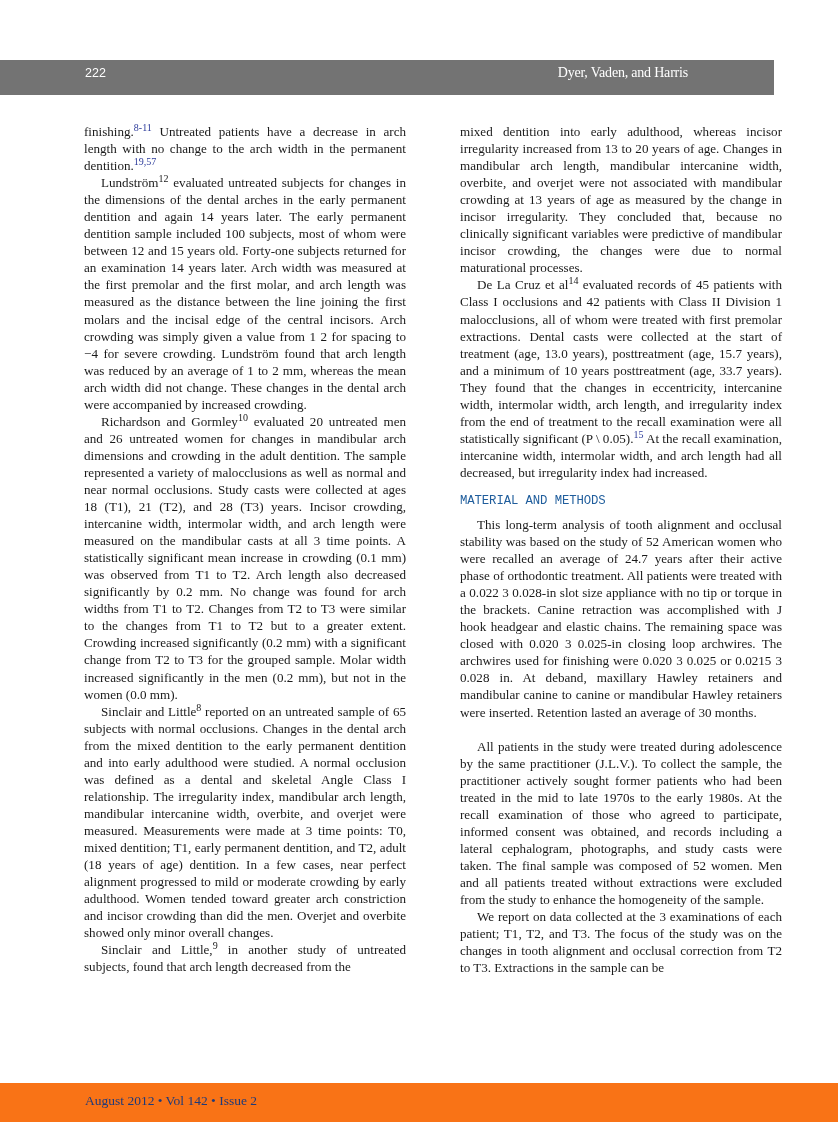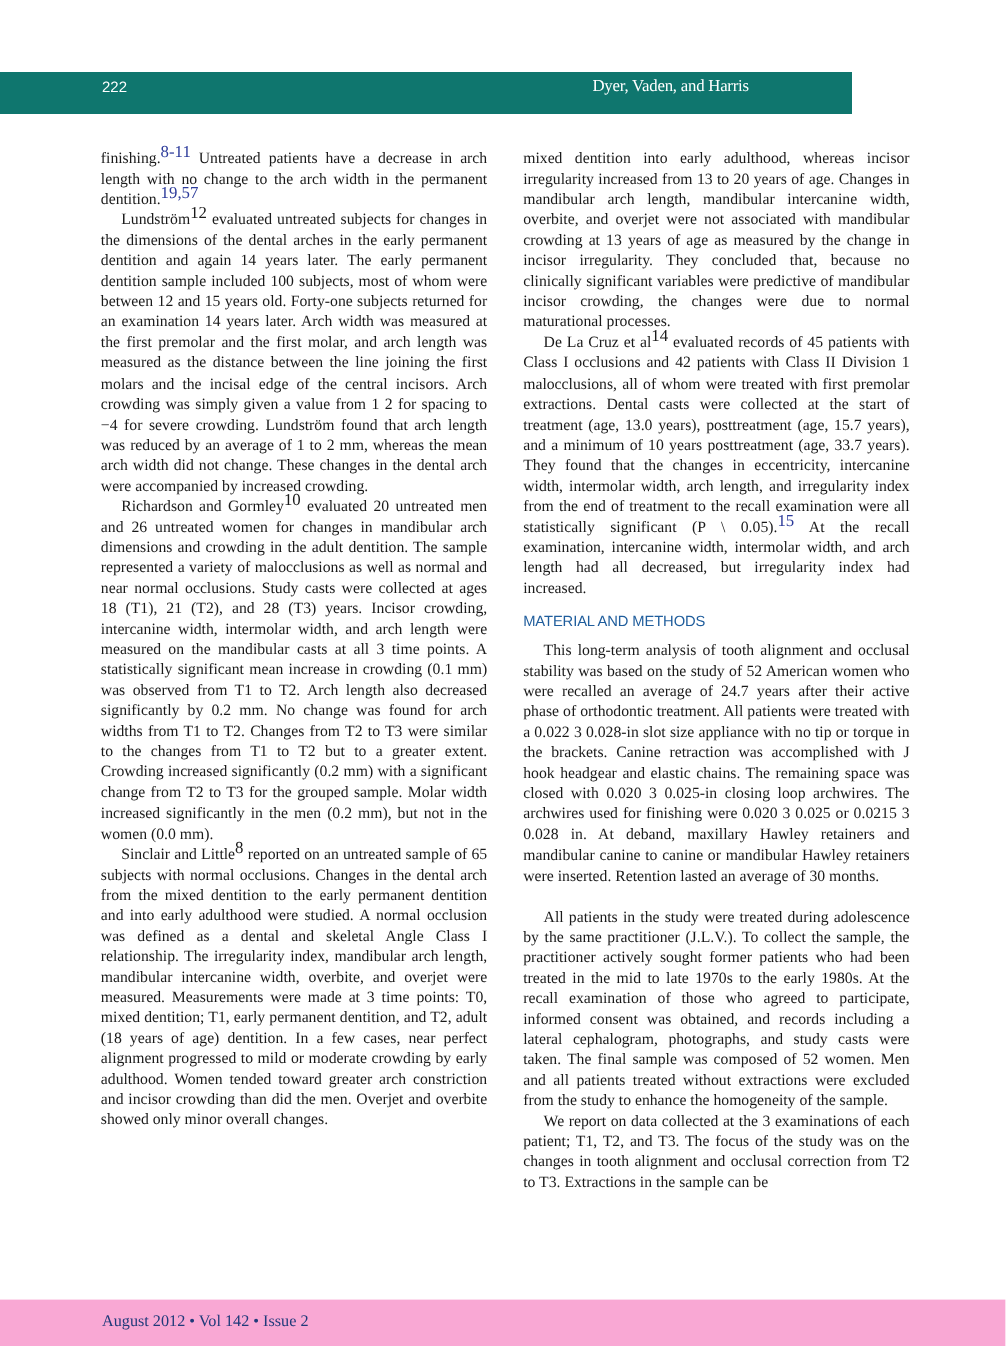--- a/index.html
+++ b/index.html
@@ -3,52 +3,52 @@
 <meta charset="utf-8">
 <style>
   html, body { margin: 0; padding: 0; }
   body {
     width: 838px; height: 1122px; position: relative; overflow: hidden;
     background: #ffffff;
     font-family: "Liberation Serif", "DejaVu Serif", serif;
     color: #1a1a1a;
   }
   .header-bar {
-    position: absolute; left: 0; top: 60px; width: 710px; height: 35px;
-    background: #0f766e;
+    position: absolute; left: 0; top: 60px; width: 774px; height: 35px;
+    background: #737373;
   }
   .page-number {
     position: absolute; left: 85px; top: 6px;
     font-family: "Liberation Sans", "DejaVu Sans", sans-serif;
     font-size: 12.5px; color: #ffffff;
   }
   .running-head {
     position: absolute; right: 86px; top: 5px;
     font-family: "Liberation Serif", serif;
     font-size: 14px; color: #ffffff; letter-spacing: -0.2px; text-align: center;
   }
   .column {
     position: absolute; top: 123px; width: 322px;
     font-size: 13.1px; line-height: 17.05px;
     text-align: justify; hyphens: manual;
   }
   .col-left { left: 84px; }
-  .col-right { left: 436px; }
+  .col-right { left: 460px; }
   .column p { margin: 0; text-indent: 17px; }
   .column p.noindent { text-indent: 0; }
-  sup { font-size: 14px; line-height: 0; vertical-align: 5px; }
+  sup { font-size: 10px; line-height: 0; vertical-align: 5px; }
   sup.blue { color: #2b3a9a; }
   .section-heading {
-    font-family: Liberation Sans, sans-serif;
+    font-family: Liberation Mono, monospace;
     font-size: 12.3px; color: #1f5d9c; letter-spacing: -0.1px;
     margin: 13px 0 8px 0; line-height: 14px;
   }
   .footer-bar {
     position: absolute; left: 0; top: 1083px; width: 838px; height: 39px;
-    background: #f9a8d4;
+    background: #f97316;
   }
   .footer-issue {
     position: absolute; left: 85px; top: 10px;
     font-size: 13.5px; color: #1f3a7a;
   }
   .footer-journal {
     position: absolute; right: 86px; top: 10px;
     font-size: 13.5px; color: #1f3a7a; letter-spacing: -0.15px;
   }
 </style>
@@ -58,20 +58,21 @@
 <div class="header-bar">
   <span class="page-number">222</span>
   <span class="running-head">Dyer, Vaden, and Harris</span>
 </div>
 
 <div class="column col-left">
   <p class="noindent"><span>finishing.</span><sup class="blue">8-11</sup><span> Untreated patients have a decrease in arch length with no change to the arch width in the permanent dentition.</span><sup class="blue">19,57</sup></p>
   <p><span>Lundström</span><sup>12</sup><span> evaluated untreated subjects for changes in the dimensions of the dental arches in the early permanent dentition and again 14 years later. The early permanent dentition sample included 100 subjects, most of whom were between 12 and 15 years old. Forty-one subjects returned for an examination 14 years later. Arch width was measured at the first premolar and the first molar, and arch length was measured as the distance between the line joining the first molars and the incisal edge of the central incisors. Arch crowding was simply given a value from 1 2 for spacing to −4 for severe crowding. Lundström found that arch length was reduced by an average of 1 to 2 mm, whereas the mean arch width did not change. These changes in the dental arch were accompanied by increased crowding.</span></p>
   <p><span>Richardson and Gormley</span><sup>10</sup><span> evaluated 20 untreated men and 26 untreated women for changes in mandibular arch dimensions and crowding in the adult dentition. The sample represented a variety of malocclusions as well as normal and near normal occlusions. Study casts were collected at ages 18 (T1), 21 (T2), and 28 (T3) years. Incisor crowding, intercanine width, intermolar width, and arch length were measured on the mandibular casts at all 3 time points. A statistically significant mean increase in crowding (0.1 mm) was observed from T1 to T2. Arch length also decreased significantly by 0.2 mm. No change was found for arch widths from T1 to T2. Changes from T2 to T3 were similar to the changes from T1 to T2 but to a greater extent. Crowding increased significantly (0.2 mm) with a significant change from T2 to T3 for the grouped sample. Molar width increased significantly in the men (0.2 mm), but not in the women (0.0 mm).</span></p>
   <p><span>Sinclair and Little</span><sup>8</sup><span> reported on an untreated sample of 65 subjects with normal occlusions. Changes in the dental arch from the mixed dentition to the early permanent dentition and into early adulthood were studied. A normal occlusion was defined as a dental and skeletal Angle Class I relationship. The irregularity index, mandibular arch length, mandibular intercanine width, overbite, and overjet were measured. Measurements were made at 3 time points: T0, mixed dentition; T1, early permanent dentition, and T2, adult (18 years of age) dentition. In a few cases, near perfect alignment progressed to mild or moderate crowding by early adulthood. Women tended toward greater arch constriction and incisor crowding than did the men. Overjet and overbite showed only minor overall changes.</span></p>
+  <p><span>Sinclair and Little,</span><sup>9</sup><span> in another study of untreated subjects, found that arch length decreased from the</span></p>
 </div>
 
 <div class="column col-right">
   <p class="noindent">mixed dentition into early adulthood, whereas incisor irregularity increased from 13 to 20 years of age. Changes in mandibular arch length, mandibular intercanine width, overbite, and overjet were not associated with mandibular crowding at 13 years of age as measured by the change in incisor irregularity. They concluded that, because no clinically significant variables were predictive of mandibular incisor crowding, the changes were due to normal maturational processes.</p>
   <p><span>De La Cruz et al</span><sup>14</sup><span> evaluated records of 45 patients with Class I occlusions and 42 patients with Class II Division 1 malocclusions, all of whom were treated with first premolar extractions. Dental casts were collected at the start of treatment (age, 13.0 years), posttreatment (age, 15.7 years), and a minimum of 10 years posttreatment (age, 33.7 years). They found that the changes in eccentricity, intercanine width, intermolar width, arch length, and irregularity index from the end of treatment to the recall examination were all statistically significant (P \ 0.05).</span><sup class="blue">15</sup><span> At the recall examination, intercanine width, intermolar width, and arch length had all decreased, but irregularity index had increased.</span></p>
   <div class="section-heading">MATERIAL AND METHODS</div>
   <p>This long-term analysis of tooth alignment and occlusal stability was based on the study of 52 American women who were recalled an average of 24.7 years after their active phase of orthodontic treatment. All patients were treated with a 0.022 3  0.028-in slot size appliance with no tip or torque in the brackets. Canine retraction was accomplished with J hook headgear and elastic chains. The remaining space was closed with 0.020 3  0.025-in closing loop archwires. The archwires used for finishing were 0.020 3  0.025 or 0.0215 3  0.028 in. At deband, maxillary Hawley retainers and mandibular canine to canine or mandibular Hawley retainers were inserted. Retention lasted an average of 30 months.</p>
   <p style="margin-top:17px">All patients in the study were treated during adolescence by the same practitioner (J.L.V.). To collect the sample, the practitioner actively sought former patients who had been treated in the mid to late 1970s to the early 1980s. At the recall examination of those who agreed to participate, informed consent was obtained, and records including a lateral cephalogram, photographs, and study casts were taken. The final sample was composed of 52 women. Men and all patients treated without extractions were excluded from the study to enhance the homogeneity of the sample.</p>
   <p>We report on data collected at the 3 examinations of each patient; T1, T2, and T3. The focus of the study was on the changes in tooth alignment and occlusal correction from T2 to T3. Extractions in the sample can be</p>
 </div>

